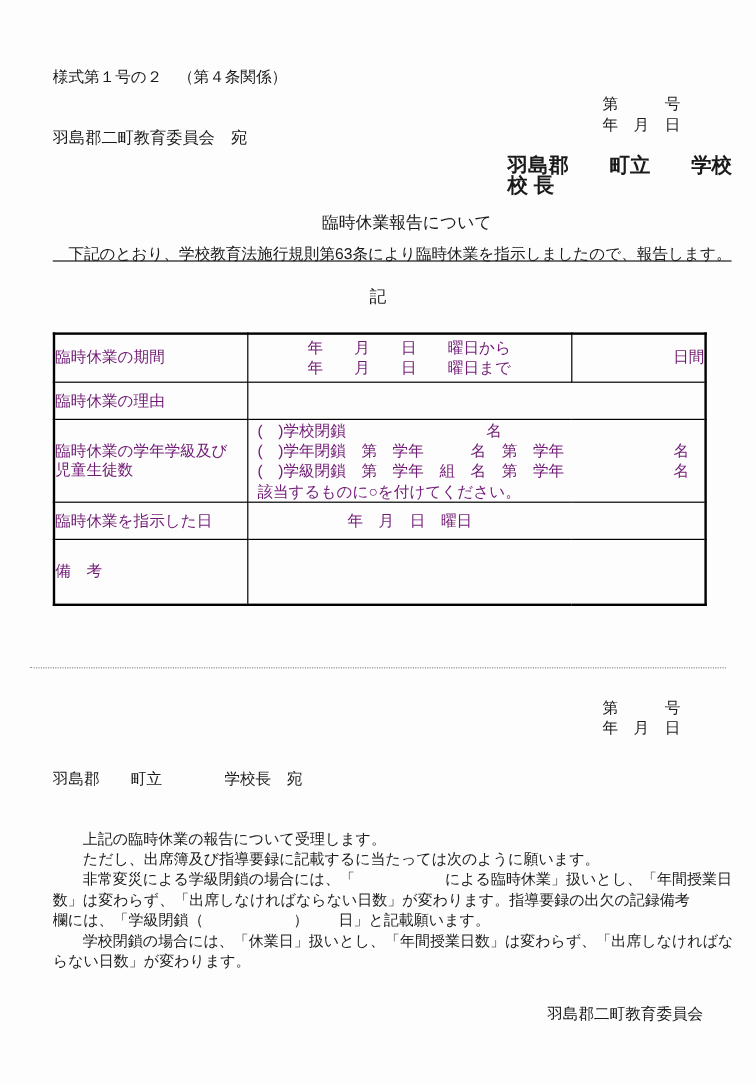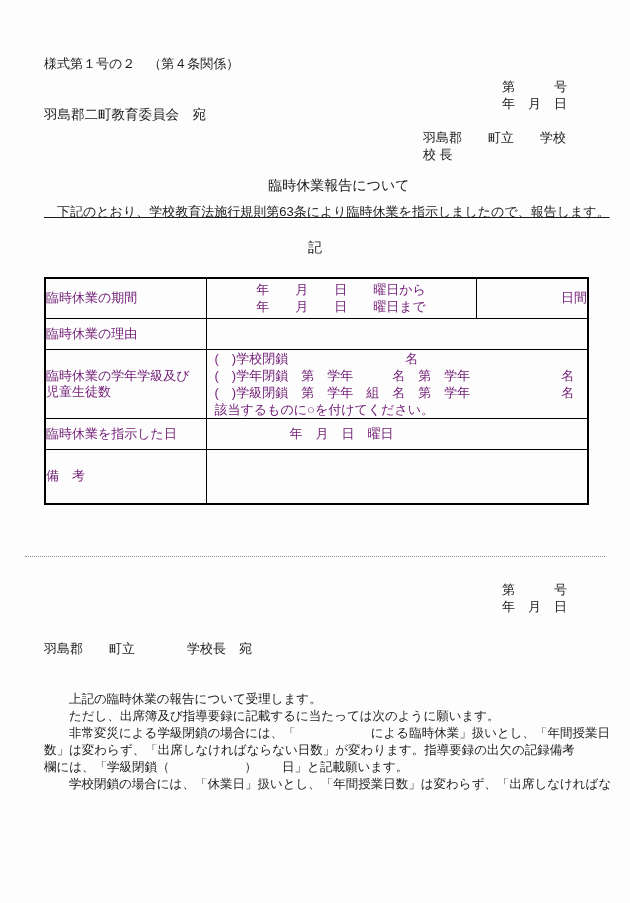--- a/index.html
+++ b/index.html
@@ -13,21 +13,21 @@
     overflow:hidden;
   }
   .abs { position:absolute; }
   .pre { white-space:pre; }
   .centered { left:0; right:0; text-align:center; }
 
   .form-id { left:44px; top:55px; font-family:"Liberation Serif", serif; font-size:13px; }
   .doc-num-block-1 { right:63px; top:78px; font-size:13px; line-height:17px; text-align:right; }
   .doc-num-block-2 { right:63px; top:581px; font-size:13px; line-height:17px; text-align:right; }
   .addressee-1 { left:44px; top:106px; font-size:13.5px; }
-  .sender-block { left:423px; top:129px; font-size:13px; line-height:17px; }
+  .sender-block { left:423px; top:129px; font-size:17px; line-height:17px;font-weight:bold; }
   .doc-title { top:177px; font-size:14px;padding-left:48px; }
   .body-line { left:44px; top:203px; font-size:13px;text-decoration:underline; }
   .record-marker { top:239px; font-size:14px; }
 
   table.closure-table {
     position:absolute; left:44px; top:277px;
     width:543px;
     border-collapse:collapse;
     table-layout:fixed;
     border:2px solid #000;
@@ -128,16 +128,18 @@
 
   <div class="abs addressee-2 pre">羽島郡　　町立　　　　学校長　宛</div>
 
   <div class="abs acceptance">
     <div class="p-line">　　上記の臨時休業の報告について受理します。</div>
     <div class="p-line">　　ただし、出席簿及び指導要録に記載するに当たっては次のように願います。</div>
     <div class="p-line">　　非常変災による学級閉鎖の場合には、「　　　　　　による臨時休業」扱いとし、「年間授業日</div>
     <div class="p-line">数」は変わらず、「出席しなければならない日数」が変わります。指導要録の出欠の記録備考</div>
     <div class="p-line">欄には、「学級閉鎖（　　　　　　）　　日」と記載願います。</div>
     <div class="p-line">　　学校閉鎖の場合には、「休業日」扱いとし、「年間授業日数」は変わらず、「出席しなければな</div>
+    <div class="p-line">らない日数」が変わります。</div>
   </div>
 
+  <div class="abs signature">羽島郡二町教育委員会</div>
 
 </div>
 
 </body></html>

